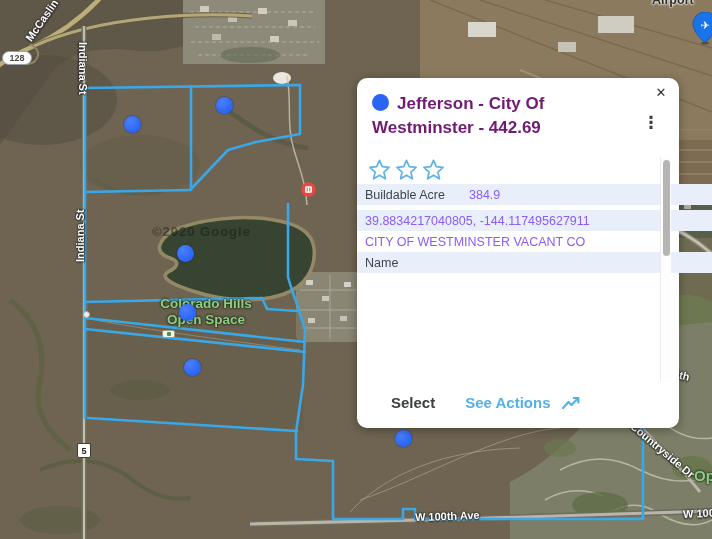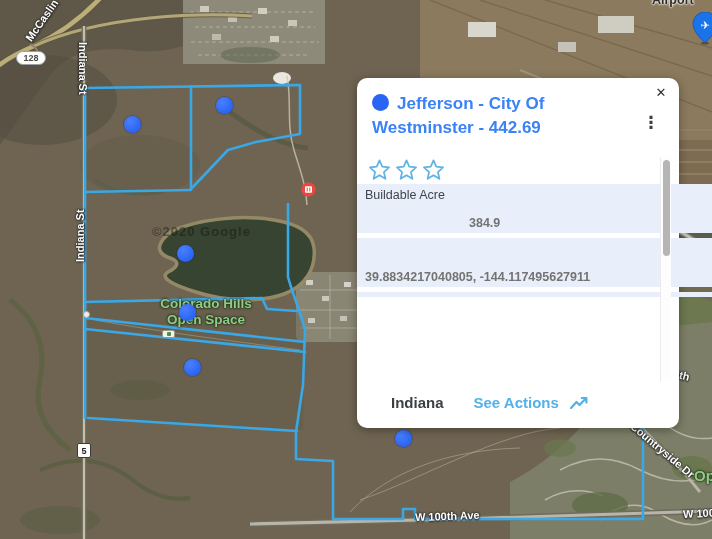--- a/index.html
+++ b/index.html
@@ -55,33 +55,33 @@
   .popup-close{
     position:absolute;top:4px;right:7px;width:22px;height:22px;border:none;background:none;
     font-size:13px;color:#333;cursor:pointer;padding:0;line-height:22px;text-align:center;
     font-family:"Liberation Sans",sans-serif;
   }
   .popup-menu{
     position:absolute;top:32px;right:18px;width:20px;height:24px;border:none;background:none;
     font-size:17px;font-weight:bold;color:#3a3f45;cursor:pointer;padding:0;line-height:22px;
     font-family:"DejaVu Sans",sans-serif;
   }
-  .popup-header{padding:14px 48px 0 15px;font-size:17px;font-weight:bold;line-height:24px;color:#3b82f6;}
+  .popup-header{padding:14px 48px 0 15px;font-size:17px;font-weight:bold;line-height:24px;color:#701a75;}
   .hdr-dot{
     display:inline-block;width:17px;height:17px;border-radius:50%;vertical-align:-2px;
     background:var(--marker_blue,#2a64f4);margin-right:8px;
   }
   .stars{position:absolute;left:11px;top:80px;display:flex;gap:4px;cursor:pointer;}
   .stars svg{display:block;}
 
   .ptable{position:absolute;left:0;top:106px;width:358px;height:194px;overflow:hidden;font-size:12.5px;}
   .prow{display:flex;padding:2.5px 26px 2.5px 8px;line-height:16px;}
   .prow:nth-child(odd){background:var(--stripe_bg,#e9effa);}
   .plabel{width:104px;flex-shrink:0;color:var(--text_grey,#3f454c);}
-  .pvalue{flex:1;font-weight:bold;color:#737373;margin-top:28px;}
+  .pvalue{flex:1;font-weight:normal;color:#8b5cf6;}
 
   .scrolltrack{position:absolute;right:8px;top:79px;width:11px;height:224px;background:#fdfdfd;border-left:1px solid #ebebeb;}
   .scrollthumb{position:absolute;left:2px;top:3px;width:7px;height:96px;border-radius:4px;background:#b5b5b5;cursor:grab;}
 
   .pactions{position:absolute;left:0;bottom:13px;width:100%;display:flex;align-items:center;padding-left:32px;gap:26px;}
   .btn-select{border:none;background:none;font-size:15px;font-weight:bold;color:#3c4043;cursor:pointer;
     font-family:"Liberation Sans",sans-serif;padding:4px 2px;}
   .btn-see-actions{border:none;background:none;font-size:15px;font-weight:bold;color:var(--action_blue,#53b1e8);
     cursor:pointer;display:flex;align-items:center;gap:11px;font-family:"Liberation Sans",sans-serif;padding:4px 2px;}
 </style>
@@ -197,21 +197,21 @@
     <div>Open Space</div>
   </div>
   <div class="mlabel road-label" style="left:415px;top:510px;transform:rotate(-2deg);">W 100th Ave</div>
   <div class="mlabel road-label" style="left:683px;top:507px;transform:rotate(-3deg);">W 100th</div>
   <div class="mlabel road-label" style="left:650px;top:361px;transform:rotate(14deg);transform-origin:left top;">W 106th</div>
   <div class="mlabel road-label" style="left:636px;top:420px;transform:rotate(40deg);transform-origin:left top;">Countryside Dr</div>
   <div class="mlabel park-label" style="left:694px;top:468px;font-size:15px;">Open Spa</div>
   <div class="mlabel poi-label" style="left:652px;top:-7px;">Airport</div>
   <div class="mlabel watermark" style="left:152px;top:224px;">©2020 Google</div>
 
-  <div class="shield oval" style="left:16px;top:51px;">128</div>
+  <div class="shield oval" style="left:2px;top:51px;">128</div>
   <div class="shield square" style="left:77px;top:443px;">5</div>
 
   <div class="dot" style="left:124px;top:116px;"></div>
   <div class="dot" style="left:216px;top:97px;"></div>
   <div class="dot" style="left:177px;top:245px;"></div>
   <div class="dot" style="left:179px;top:304px;"></div>
   <div class="dot" style="left:184px;top:359px;"></div>
   <div class="dot" style="left:395px;top:430px;"></div>
 
   <div class="poi-red" style="left:301px;top:182px;">
@@ -259,32 +259,34 @@
       <div class="prow">
         <div class="plabel">Buildable Acre</div>
         <div class="pvalue">384.9</div>
       </div>
       <div class="prow">
       </div>
       <div class="prow">
         <div class="pvalue">39.8834217040805, -144.117495627911</div>
       </div>
       <div class="prow">
-      </div>
-      <div class="prow">
+        <div class="pvalue">CITY OF WESTMINSTER VACANT CO</div>
+      </div>
+      <div class="prow">
+        <div class="plabel">Name</div>
       </div>
 
     </div>
 
     <div class="scrolltrack">
       <div class="scrollthumb"></div>
     </div>
 
     <div class="pactions">
-      <button class="btn-select">Indiana</button>
+      <button class="btn-select">Select</button>
       <button class="btn-see-actions">
         <span>See Actions</span>
         <svg width="19" height="14" viewBox="0 0 19 14">
           <path d="M1,12 L6.5,6 L9.5,9 L16,2.2" fill="none" stroke="#53b1e8" stroke-width="2.2" stroke-linecap="round" stroke-linejoin="round"></path>
           <path d="M11.8,2 H16.4 V6.6" fill="none" stroke="#53b1e8" stroke-width="2.2" stroke-linecap="round" stroke-linejoin="round"></path>
         </svg>
       </button>
     </div>
   </div>
 

